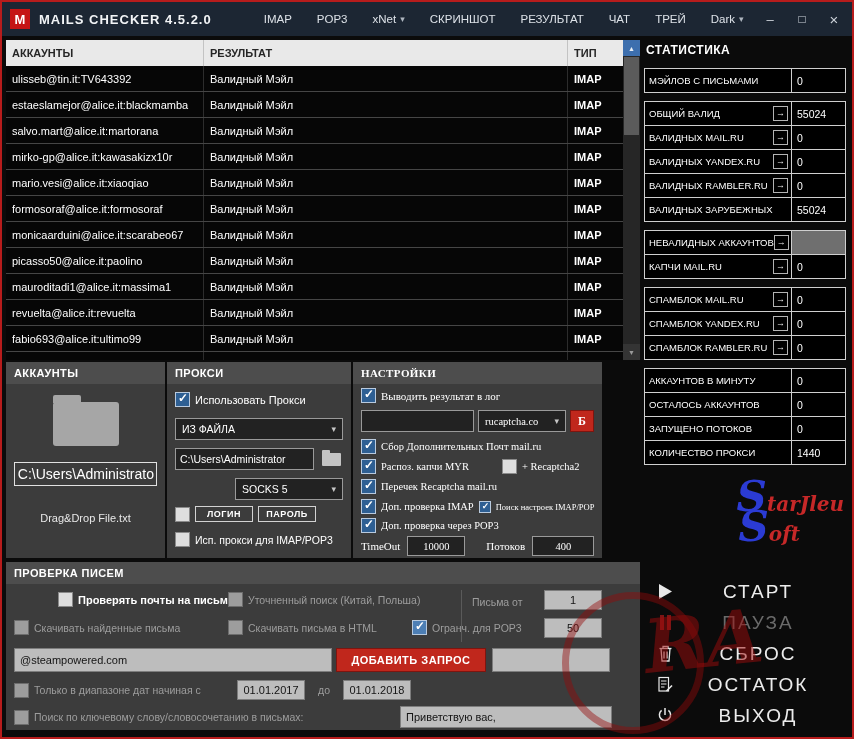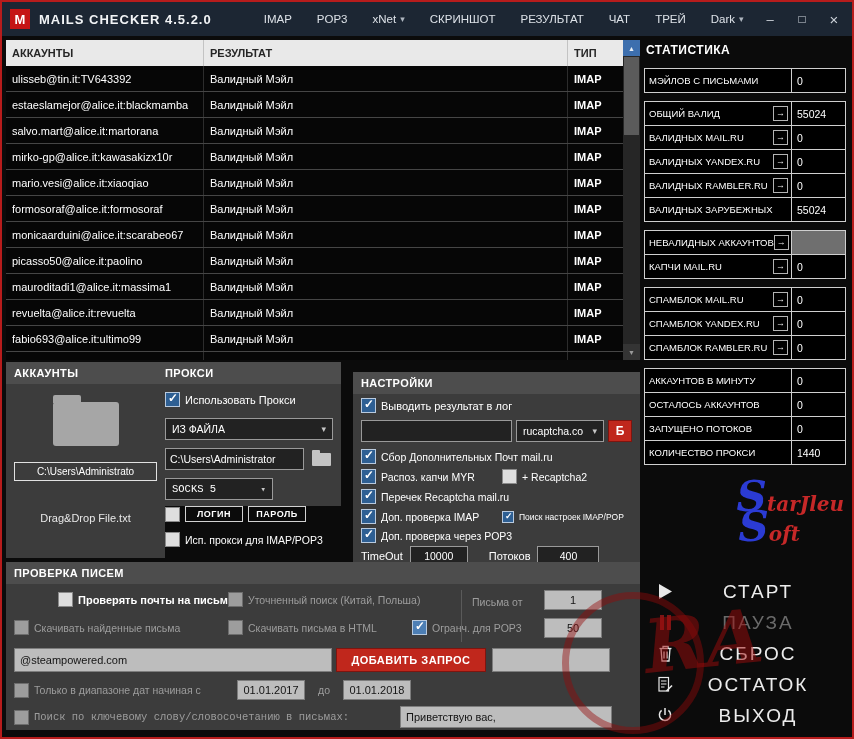--- a/index.html
+++ b/index.html
@@ -45,22 +45,22 @@
   .srow.gap{margin-bottom:6px;}
   .srow.gap + .srow{margin-top:8px;}
   .slabel{flex:1;display:flex;align-items:center;justify-content:space-between;color:#fff;font-size:9.5px;padding:0 3px 0 4px;white-space:nowrap;overflow:hidden;}
   .sarrow{flex:none;width:13px;height:13px;border:1px solid #b3b3b3;color:#ececec;font-size:9px;line-height:12px;text-align:center;}
   .svalue{flex:none;width:48px;border-left:1px solid #cfcfcf;color:#fff;font-size:10.5px;display:flex;align-items:center;padding-left:5px;}
   .svalue.disabled{background:#6f6f6f;}
   
   .panel{position:absolute;background:#3c3c3c;}
   .panel-h{height:22px;background:#4d4d4d;color:#fff;font-size:11px;font-weight:bold;display:flex;align-items:center;padding-left:8px;letter-spacing:.4px;}
   .panel.accounts{left:4px;top:360px;width:159px;height:196px;}
-  .panel.proxy{left:155px;top:360px;width:184px;height:144px;}
-  .panel.settings{left:351px;top:370px;width:287px;height:196px;}
+  .panel.proxy{left:165px;top:360px;width:184px;height:196px;}
+  .panel.settings{left:351px;top:360px;width:249px;height:196px;font-family:Liberation Serif, serif;}
   .panel.mailcheck{left:4px;top:560px;width:634px;height:168px;}
   .p-row{position:absolute;left:8px;right:8px;display:flex;align-items:center;gap:5px;}
   
   .cb{flex:none;position:relative;width:15px;height:15px;background:#dedede;border:1px solid #8a8a8a;box-sizing:border-box;}
   .cb.dim{background:#9d9d9d;border-color:#6d6d6d;}
   .cb.checked{background:#2e5f93;border-color:#b9cade;}
   .cb.checked::after{content:"✓";position:absolute;left:2px;top:-2px;color:#fff;font-size:12px;font-weight:bold;}
   .cb.lite.checked{background:#4d7fb5;}
   .cb.sm{width:12px;height:12px;}
   .cb.sm.checked::after{font-size:9px;left:2px;top:-1px;}
@@ -79,21 +79,21 @@
   .rbtn{background:#c0271c;border:1px solid #7e150f;color:#fff;font-weight:bold;display:flex;align-items:center;justify-content:center;box-sizing:border-box;}
   
   .lin{background:#bdbdbd;border:1px solid #7d7d7d;color:#141414;font-size:11px;padding:0 5px;height:22px;box-sizing:border-box;font-family:inherit;outline:none;}
   .lin.ctr{text-align:center;}
   
   .folder-big{position:relative;width:66px;height:44px;background:#a6a6a6;border-radius:3px;margin:0 auto;}
   .folder-big::before{content:"";position:absolute;top:-7px;left:0;width:28px;height:8px;background:#a6a6a6;border-radius:2px 2px 0 0;}
   .folder-btn{flex:none;width:24px;height:20px;display:flex;align-items:center;justify-content:center;}
   .folder-sm{position:relative;width:19px;height:13px;background:#c4c4c4;border-radius:1px;}
   .folder-sm::before{content:"";position:absolute;top:-3px;left:0;width:8px;height:4px;background:#c4c4c4;border-radius:1px 1px 0 0;}
-  .path-box{position:absolute;left:8px;right:8px;border:1px solid #e2e2e2;color:#fff;font-size:10px;text-align:center;padding:3px 2px;white-space:nowrap;overflow:hidden;}
+  .path-box{position:absolute;left:8px;right:8px;border:1px solid #e2e2e2;color:#fff;font-size:14px;text-align:right;padding:3px 2px;white-space:nowrap;overflow:hidden;}
   .dnd{position:absolute;left:0;right:0;text-align:center;color:#e8e8e8;font-size:11px;}
   .vsep{position:absolute;width:1px;background:#5a5a5a;}
   
   .brand{position:absolute;left:642px;top:480px;width:200px;text-align:right;font-family:"DejaVu Serif",serif;font-style:italic;pointer-events:none;}
   .brand .line{line-height:.72;white-space:nowrap;}
   .brand .line2{margin-right:44px;}
   .brand .big{font-size:42px;font-weight:bold;color:#2b3bd4;}
   .brand .rest{font-size:20px;font-weight:bold;color:#c62828;}
   .actions{position:absolute;left:642px;top:574px;width:202px;}
   .action{display:flex;align-items:center;height:31px;}
@@ -347,21 +347,21 @@
       <div class="dsel grow">
         <span>ИЗ ФАЙЛА</span>
       </div>
     </div>
     <div class="p-row" style="top:86px;">
       <input class="din grow" value="C:\Users\Administrator" style="">
       <span class="folder-btn">
           <span class="folder-sm"></span>
         </span>
     </div>
-    <div class="p-row" style="top:116px;font-family:Liberation Mono, monospace;">
+    <div class="p-row" style="top:116px;justify-content:flex-end;">
       <div class="dsel" style="width:108px;">
         <span>SOCKS 5</span>
       </div>
     </div>
     <div class="p-row" style="top:144px;">
       <span class="cb"></span>
       <div class="obox">ЛОГИН</div>
       <div class="obox">ПАРОЛЬ</div>
     </div>
     <div class="p-row" style="top:170px;">
@@ -451,21 +451,21 @@
     <div class="p-row" style="left:8px;top:118px;right:auto;">
       <span class="cb dim"></span>
       <span class="lbl s10 gray" style="width:198px;">Только в диапазоне дат начиная с</span>
       <input class="lin ctr" style="width: 68px; height: 20px;" value="01.01.2017">
       <span class="lbl s10 gray" style="margin:0 8px;">до</span>
       <input class="lin ctr" style="width: 68px; height: 20px;" value="01.01.2018">
     </div>
 
     <div class="p-row" style="left:8px;top:144px;right:28px;">
       <span class="cb dim"></span>
-      <span class="lbl s10 gray" style="flex:none;font-family:Liberation Mono, monospace;">Поиск по ключевому слову/словосочетанию в письмах:</span>
+      <span class="lbl s10 gray" style="flex:none;">Поиск по ключевому слову/словосочетанию в письмах:</span>
       <input class="lin" style="width: 212px; height: 22px; margin-left: auto;" value="Приветствую вас,">
     </div>
   </div>
 
   <div class="brand">
     <div class="line">
       <span class="big">S</span><span class="rest">tarJleu</span>
     </div>
     <div class="line line2">
       <span class="big">S</span><span class="rest">oft</span>

